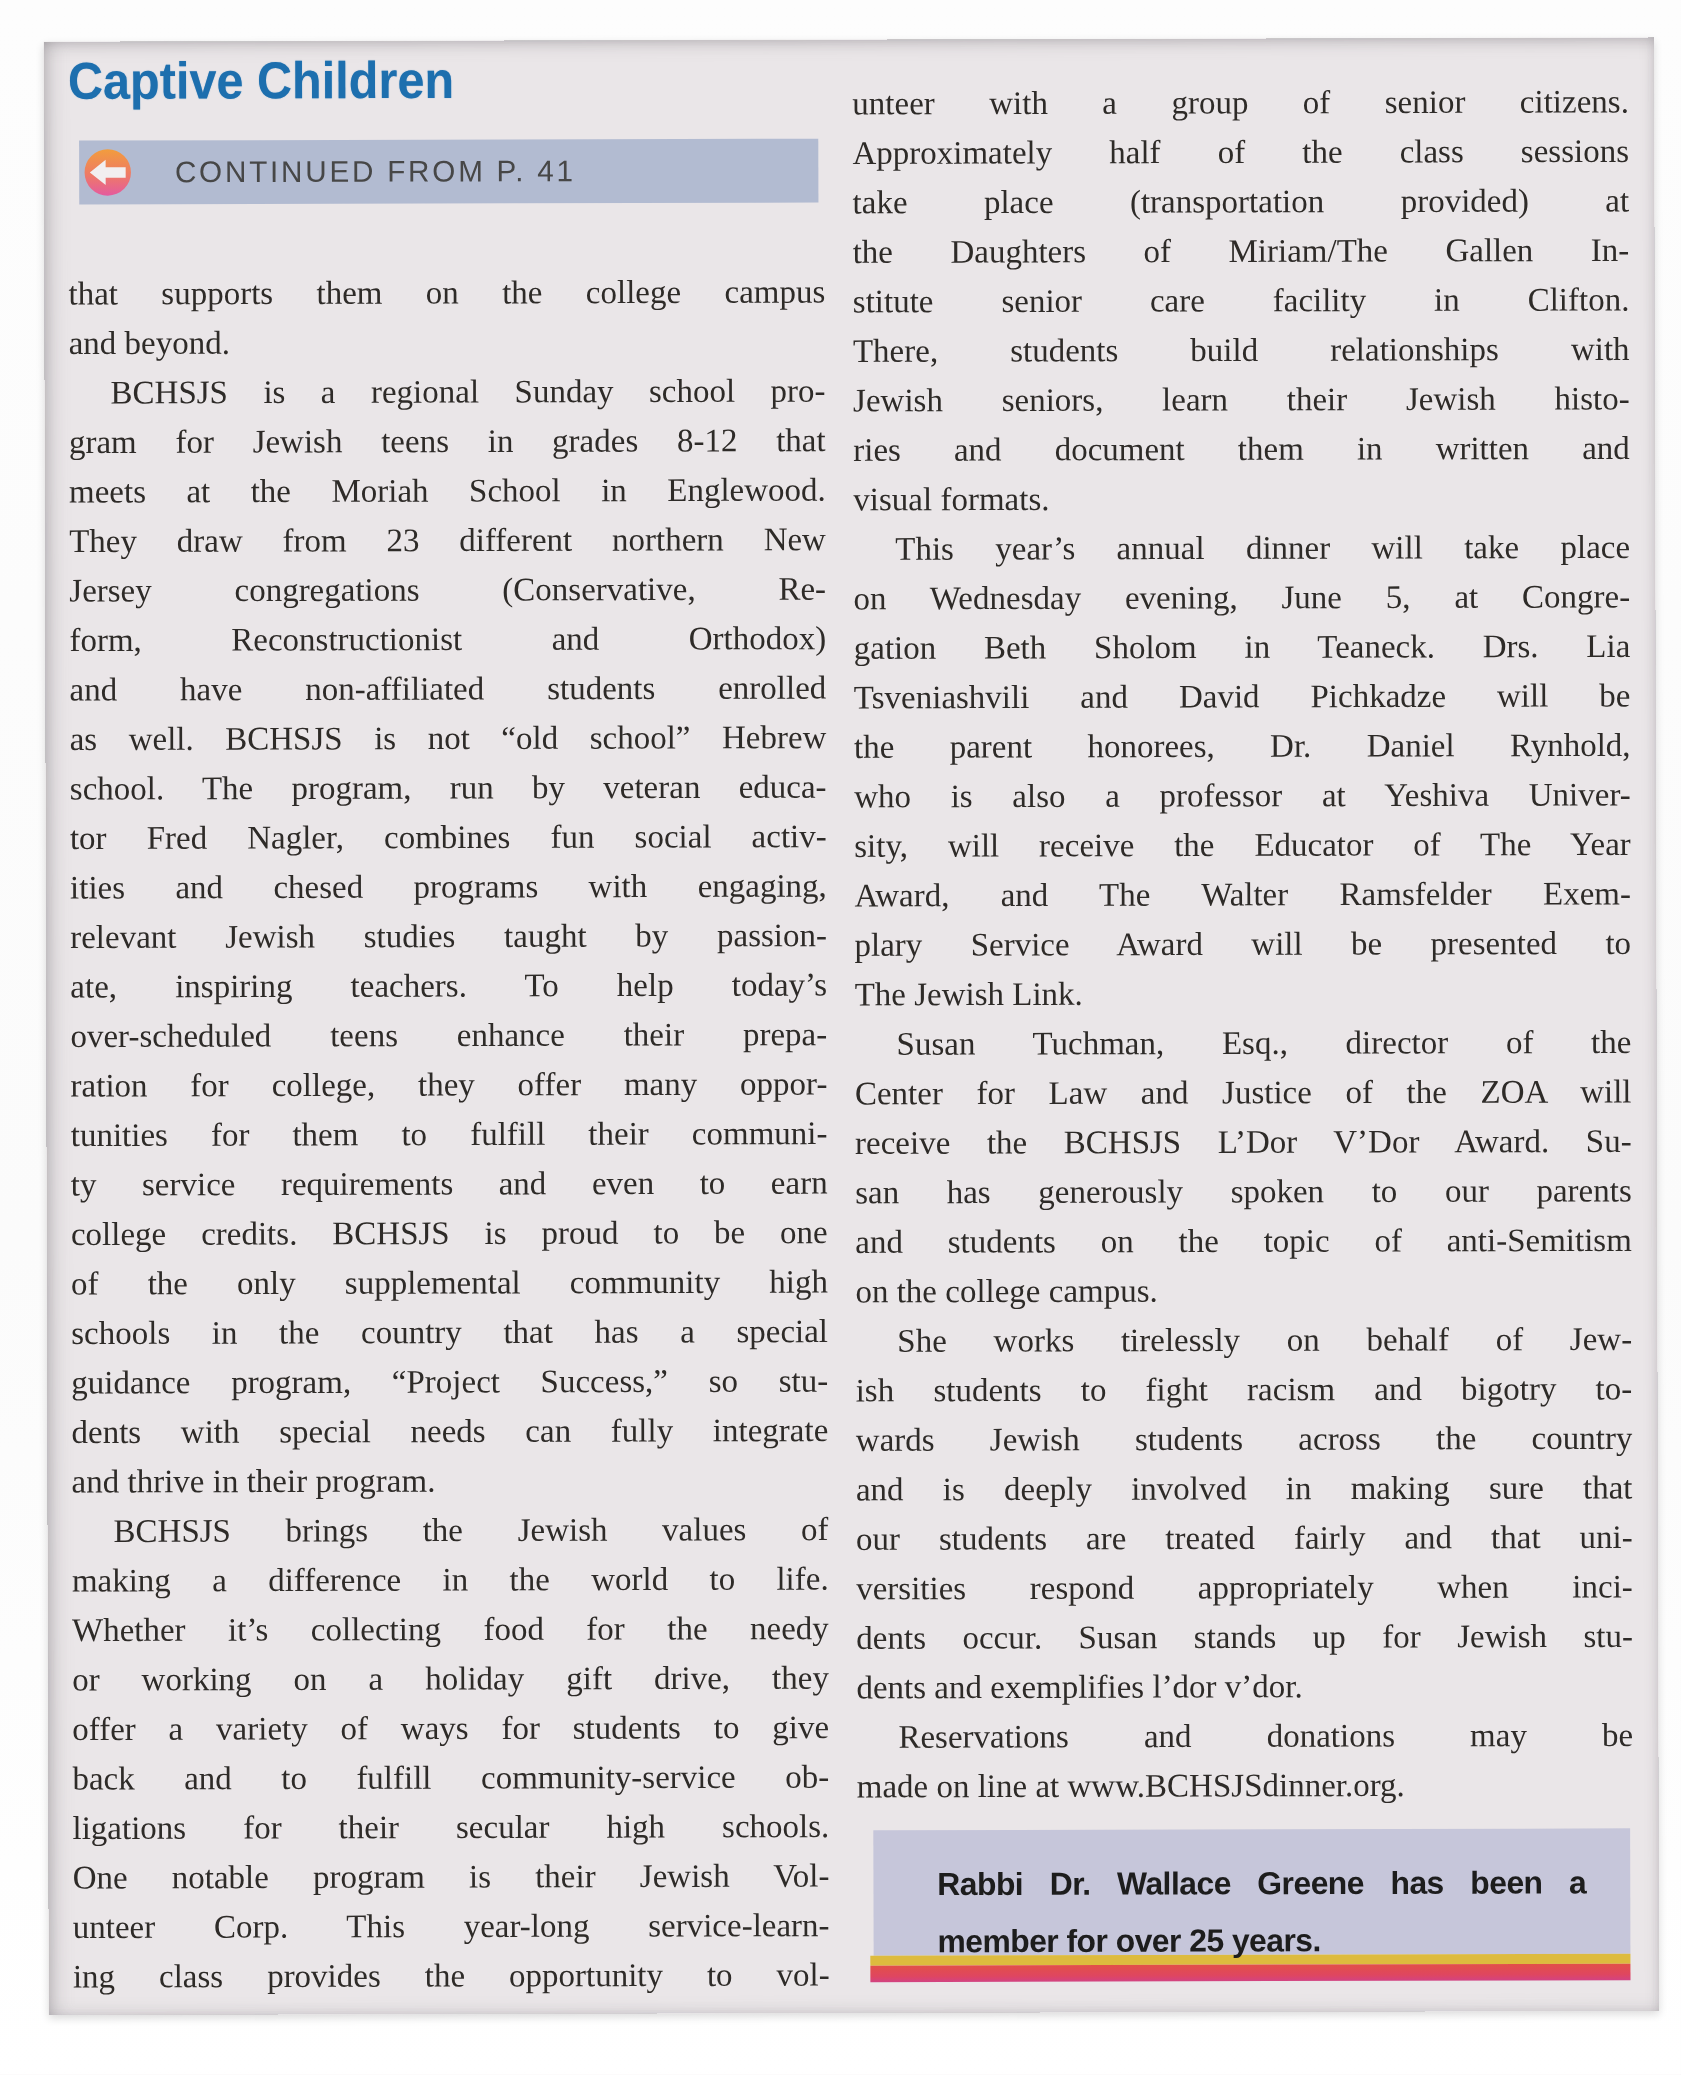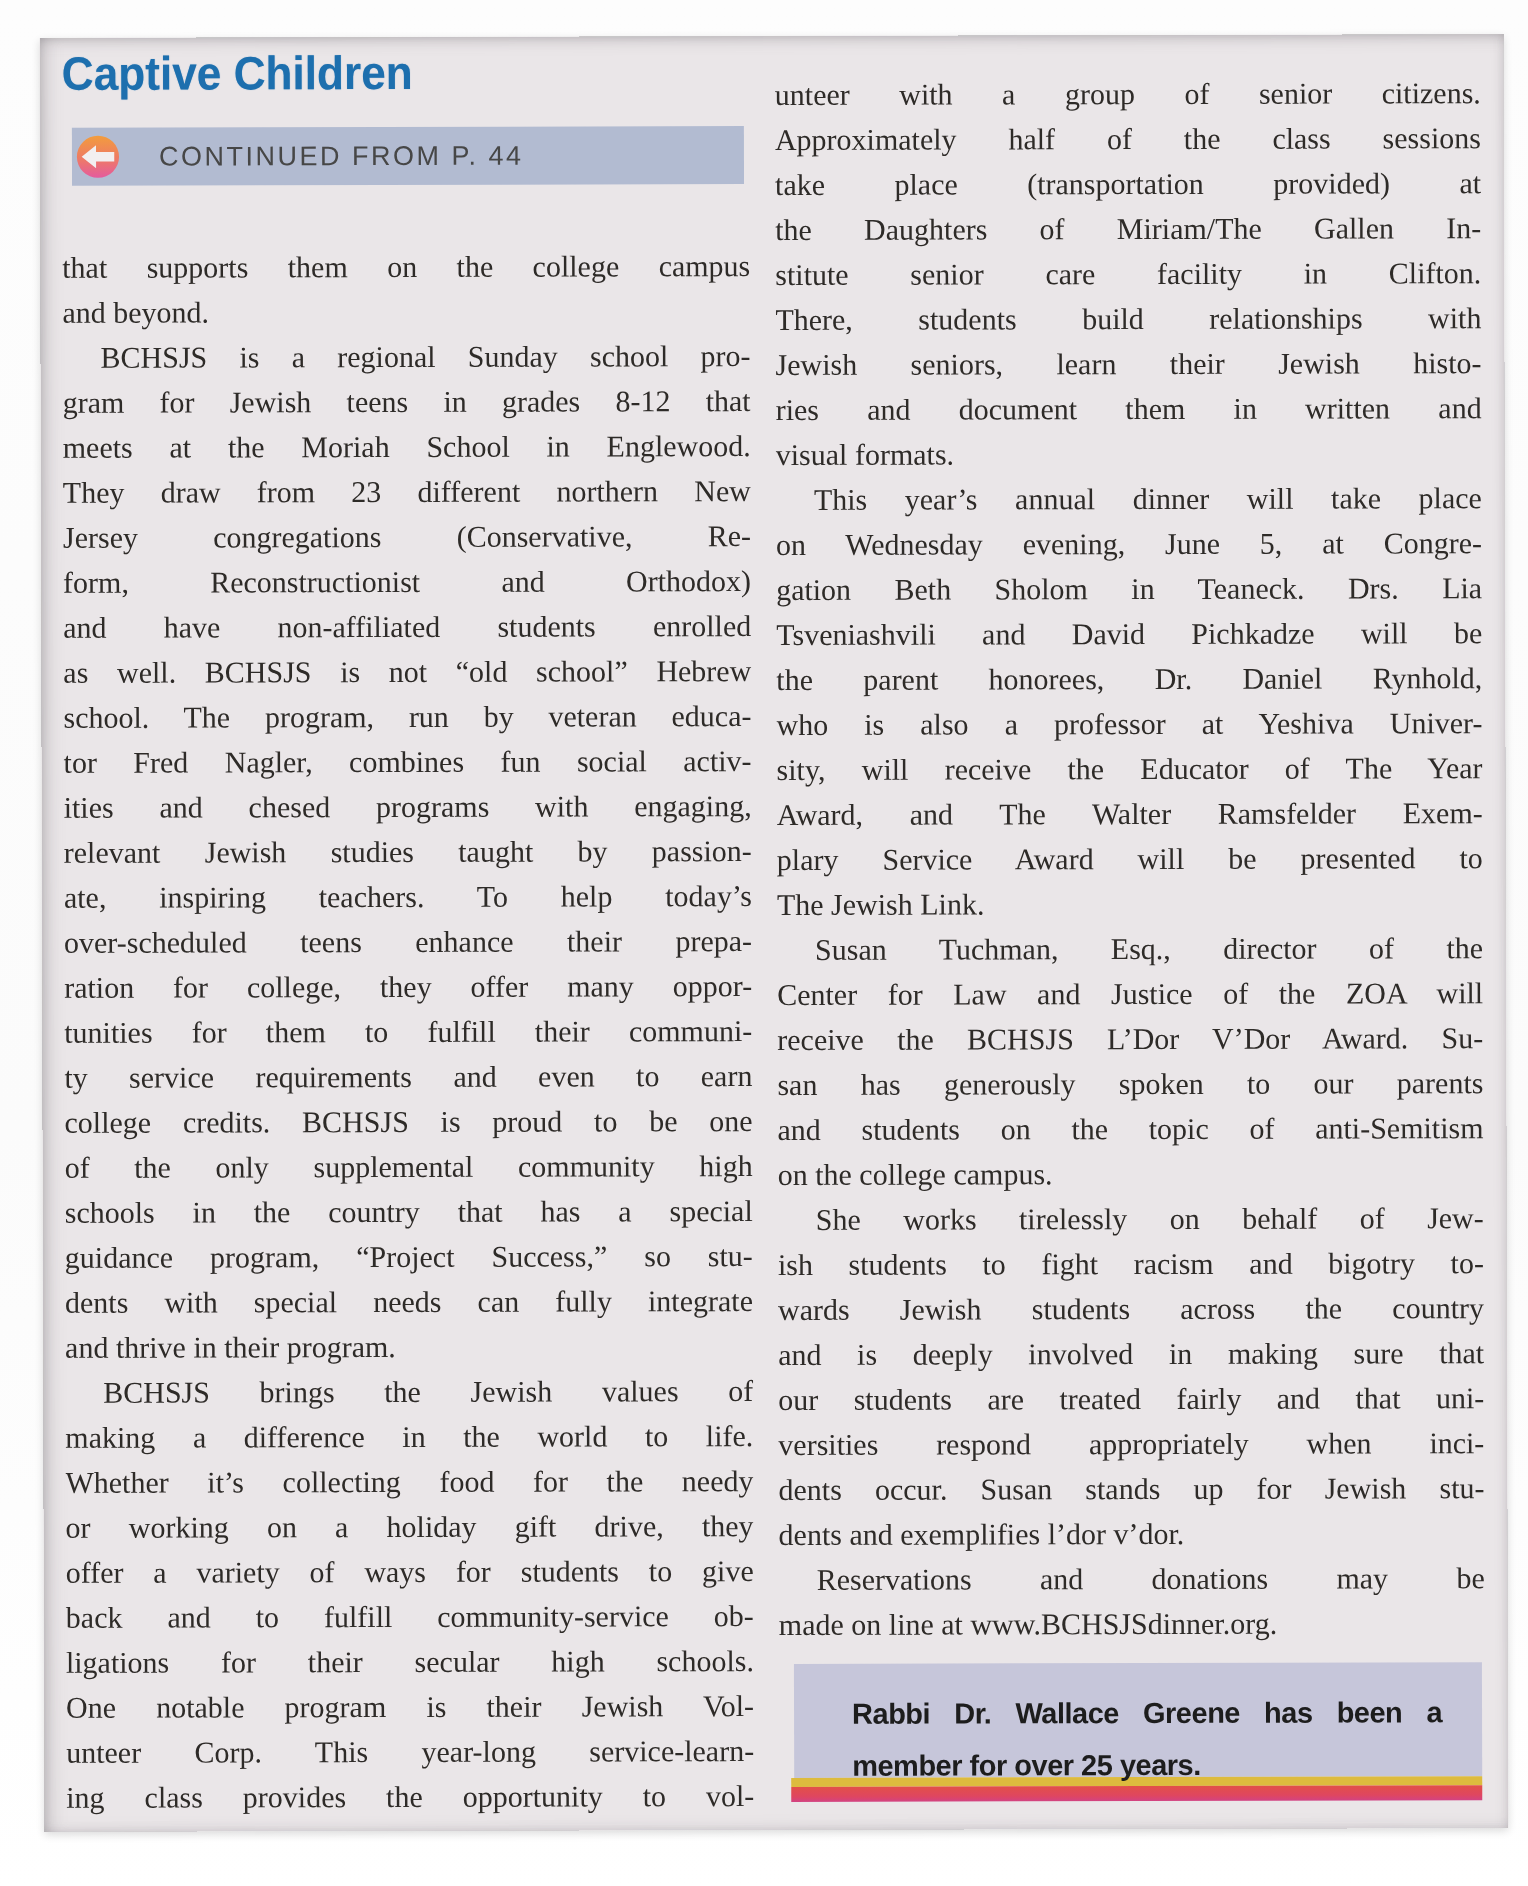--- a/index.html
+++ b/index.html
@@ -89,21 +89,21 @@
           <linearGradient id="arrgrad" x1="0" y1="0" x2="0" y2="1">
             <stop offset="0" stop-color="#f29d3d"></stop>
             <stop offset="0.55" stop-color="#ee7a66"></stop>
             <stop offset="1" stop-color="#e45b9e"></stop>
           </linearGradient>
         </defs>
         <circle cx="24" cy="24" r="22" fill="url(#arrgrad)"></circle>
         <path d="M 7 24 L 22 12 L 22 19 L 41 19 L 41 29 L 22 29 L 22 36 Z" fill="#f2eff0"></path>
       </svg>
     </span>
-    <span class="label">CONTINUED FROM P. 44</span>
+    <span class="label">CONTINUED FROM P. 41</span>
   </div>
 
   <div class="col left">
       <div class="line">that supports them on the college campus</div>
       <div class="line end">and beyond.</div>
       <div class="line indent">BCHSJS is a regional Sunday school pro-</div>
       <div class="line">gram for Jewish teens in grades 8-12 that</div>
       <div class="line">meets at the Moriah School in Englewood.</div>
       <div class="line">They draw from 23 different northern New</div>
       <div class="line">Jersey congregations (Conservative, Re-</div>

